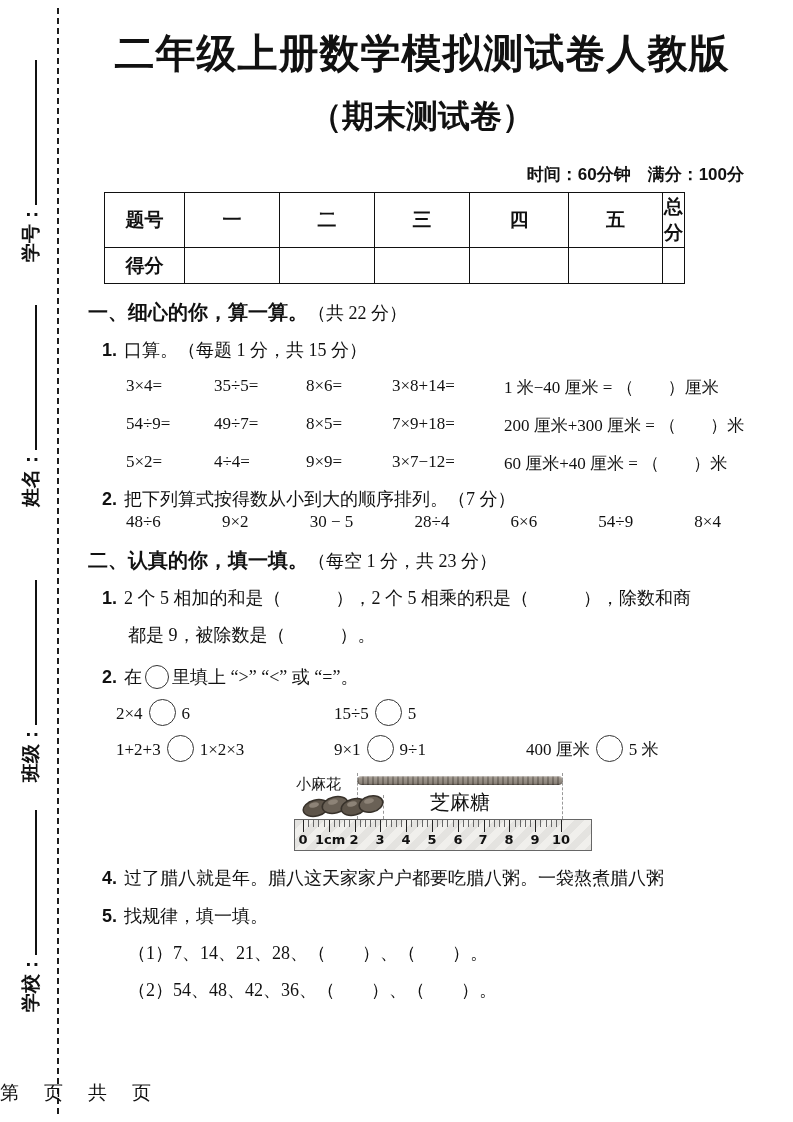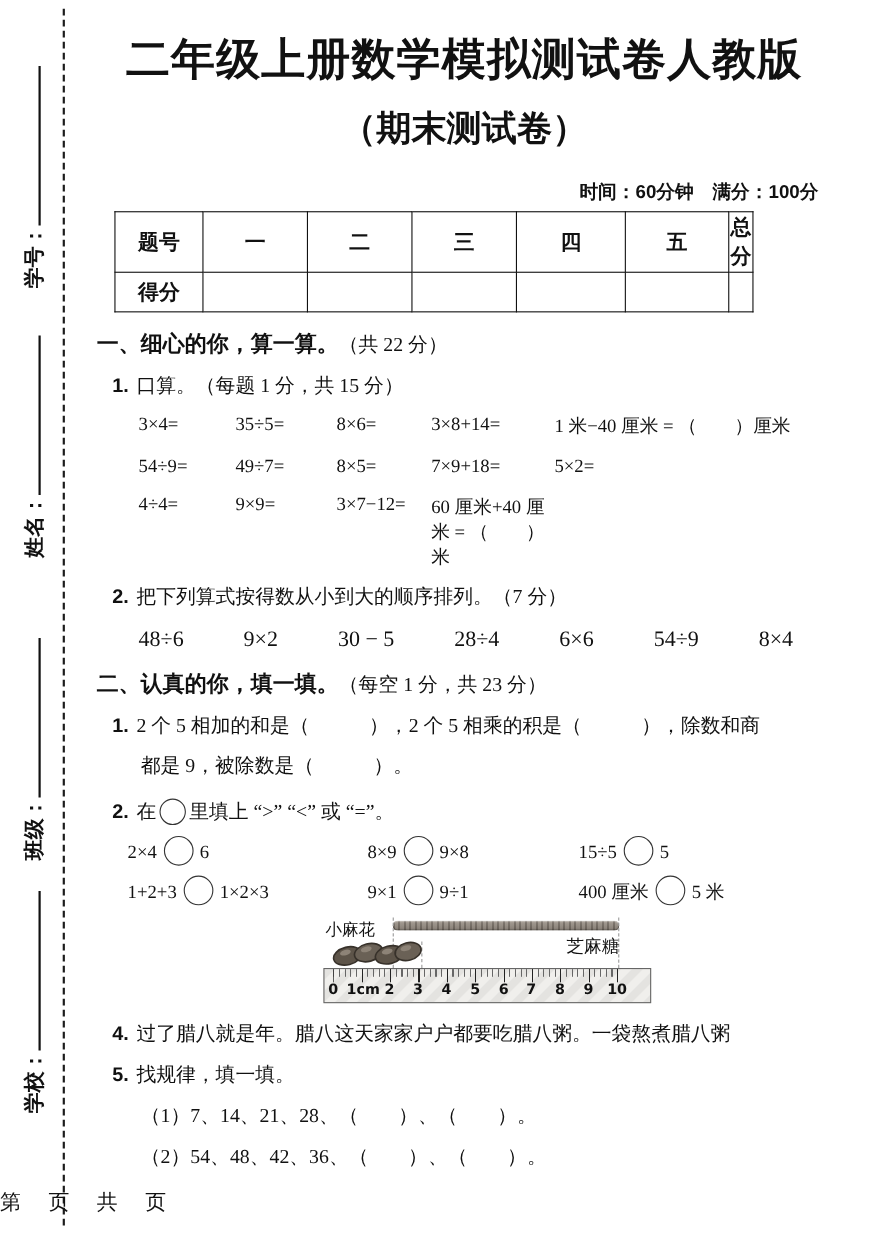--- a/index.html
+++ b/index.html
@@ -24,33 +24,33 @@
   table.score td{border:1.6px solid #111;height:33px;text-align:center;
                  font-family:"Liberation Sans",sans-serif;font-size:19px;font-weight:600;}
   .sec-head{font-family:"Liberation Sans",sans-serif;font-size:20px;font-weight:800;margin-top:15px;}
   .sec-head .score{font-family:"Liberation Serif",serif;font-weight:400;font-size:18px;}
   .qline{font-size:18px;margin-top:11px;padding-left:14px;line-height:1.45;}
   .qnum{font-family:"Liberation Sans",sans-serif;font-weight:700;margin-right:7px;}
   .indent2{padding-left:40px;}
   .oral{display:grid;grid-template-columns:88px 92px 86px 112px 1fr;
         padding-left:38px;margin-top:13px;row-gap:15px;font-size:17px;}
   .order-row{display:flex;justify-content:space-between;width:595px;
-             padding-left:38px;margin-top:15px;font-size:20px;text-align:right;}
+             padding-left:38px;font-size:17px;text-align:right;}
   .cmp-row{display:grid;grid-template-columns:218px 192px 1fr;
            padding-left:28px;margin-top:9px;font-size:17px;align-items:center;}
   .circle{display:inline-block;width:25px;height:25px;border:1.5px solid #333;
           border-radius:50%;vertical-align:-7px;margin:0 6px;}
   .circle.small{width:22px;height:22px;vertical-align:-6px;margin:0 3px;}
   
   .figure{position:relative;width:300px;height:86px;margin:6px 0 0 206px;}
   .candy-bar{position:absolute;left:63px;top:8px;width:206px;height:9px;border-radius:5px;
              background:repeating-linear-gradient(90deg,rgba(0,0,0,.16) 0 2px,rgba(255,255,255,.10) 2px 5px),
                         linear-gradient(180deg,#9d948a,#776e64);
              box-shadow:inset 0 1px 1px rgba(255,255,255,.4),inset 0 -1px 1px rgba(0,0,0,.3);}
-  .candy-label{position:absolute;left:63px;top:21px;width:206px;text-align:right;font-size:16px;}
+  .candy-label{position:absolute;left:63px;top:21px;width:206px;text-align:center;font-size:20px;}
   .twist-label{position:absolute;left:2px;top:7px;font-size:15px;}
   .twist{position:absolute;left:8px;top:25px;}
   .guide{position:absolute;border-left:1.5px dashed #999;}
   .g2{left:63px;top:5px;height:46px;}
   .g3{left:89px;top:27px;height:24px;}
   .g10{left:268px;top:5px;height:46px;}
   .ruler{position:absolute;left:0;top:51px;width:296px;height:30px;border:1.5px solid #666;
          background:#f0efec;
          background-image:linear-gradient(135deg,rgba(0,0,0,.05) 25%,transparent 25%,transparent 50%,rgba(0,0,0,.05) 50%,rgba(0,0,0,.05) 75%,transparent 75%);
          background-size:20px 20px;}
@@ -132,20 +132,21 @@
     <div class="oral">
       <span>3×4=</span>
       <span>35÷5=</span>
       <span>8×6=</span>
       <span>3×8+14=</span>
       <span>1 米−40 厘米 = （　　）厘米</span>
       <span>54÷9=</span>
       <span>49÷7=</span>
       <span>8×5=</span>
       <span>7×9+18=</span>
+      <span>200 厘米+300 厘米 = （　　）米</span>
       <span>5×2=</span>
       <span>4÷4=</span>
       <span>9×9=</span>
       <span>3×7−12=</span>
       <span>60 厘米+40 厘米 = （　　）米</span>
     </div>
 
     <div class="qline">
       <span class="qnum">2.</span><span>把下列算式按得数从小到大的顺序排列。（7 分）</span>
     </div>
@@ -170,21 +171,20 @@
     <div class="qline indent2">
       <span>都是 9，被除数是（　　　）。</span>
     </div>
 
     <div class="qline" style="margin-top:16px;">
       <span class="qnum">2.</span><span>在</span><span class="circle small"></span><span>里填上 “&gt;” “&lt;” 或 “=”。</span>
     </div>
 
     <div class="cmp-row">
       <span><span>2×4</span><span class="circle"></span><span>6</span></span>
-      <span><span>8×9</span><span class="circle"></span><span>9×8</span></span>
       <span><span>15÷5</span><span class="circle"></span><span>5</span></span>
     </div>
     <div class="cmp-row">
       <span><span>1+2+3</span><span class="circle"></span><span>1×2×3</span></span>
       <span><span>9×1</span><span class="circle"></span><span>9÷1</span></span>
       <span><span>400 厘米</span><span class="circle"></span><span>5 米</span></span>
     </div>
 
 
     <div class="figure">

